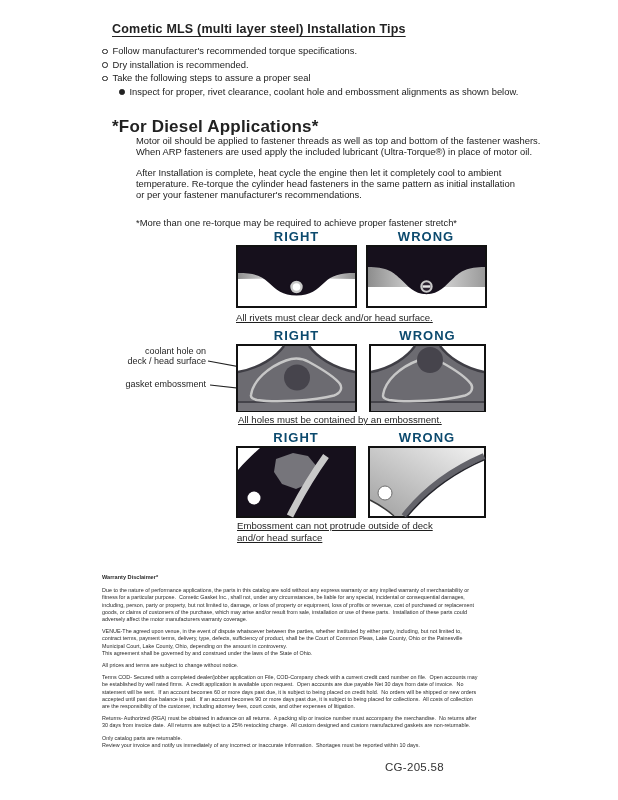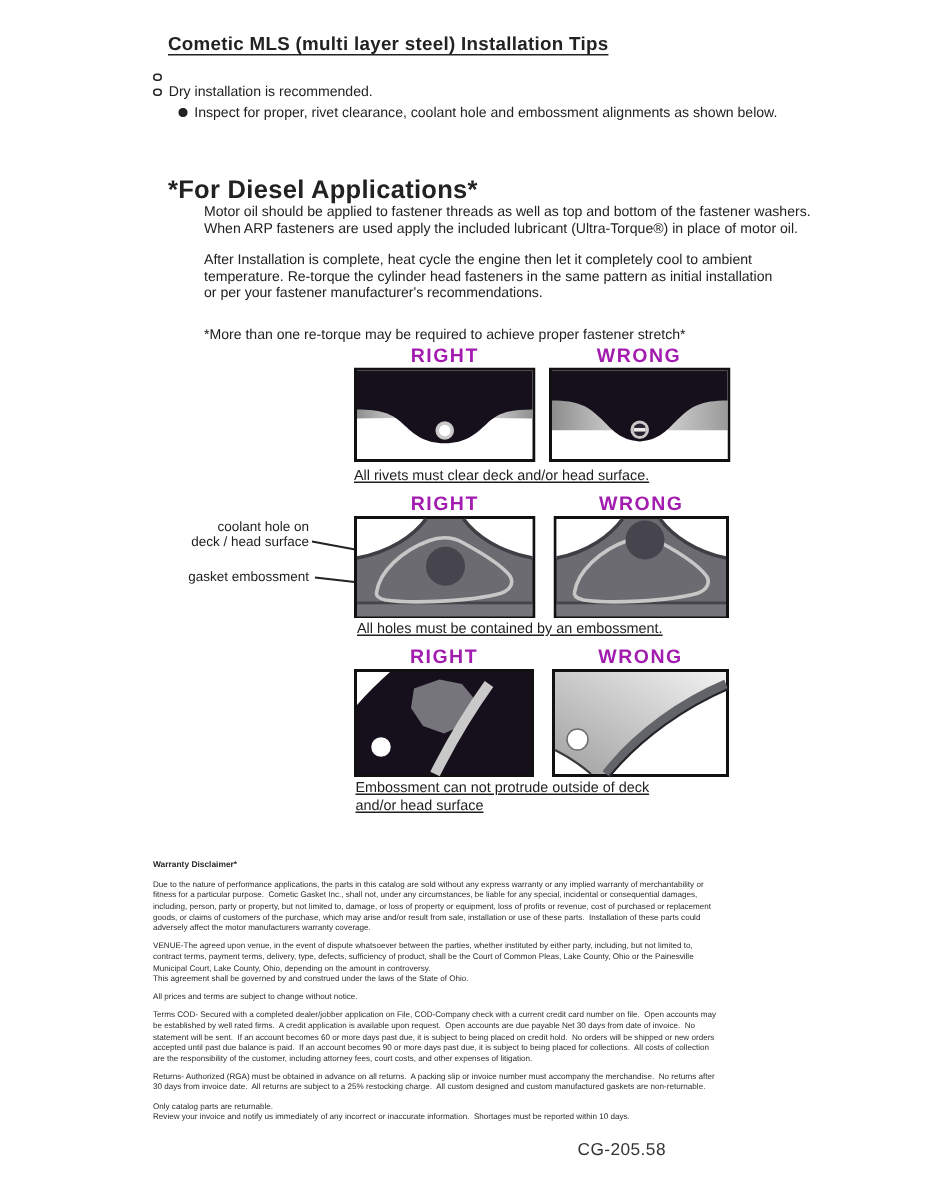--- a/index.html
+++ b/index.html
@@ -17,43 +17,48 @@
   .tips{left:101px;top:44px;font-size:9.4px;line-height:13.5px;}
   .tip-row{display:flex;align-items:flex-start;}
   .tip-row .marker{
     width:3.5px;height:3.5px;border:1px solid #222;border-radius:50%;
     margin:4.5px 5px 0 1px;flex:0 0 auto;background:#fff;
   }
   .tip-row.sub{margin-left:17px;}
   .tip-row.sub .marker{background:#222;}
   .diesel-heading{left:112px;top:117px;font-size:17px;font-weight:bold;letter-spacing:.2px;}
   .body-par{font-size:9.4px;line-height:11px;margin-left:24px;}
-  .rw-label{font-size:13px;font-weight:bold;letter-spacing:1px;text-align:center;color:#a21caf;}
+  .rw-label{font-size:13px;font-weight:bold;letter-spacing:1px;text-align:center;color:#0c4a6e;}
   .caption{font-size:9.6px;line-height:11.5px;color:#1f1f1f;text-decoration:underline;}
   .panel{display:block;}
   .ann-label{font-size:9px;line-height:10px;text-align:right;white-space:pre;color:#1f1f1f;}
   .fineprint{left:102px;top:574px;width:480px;font-size:5.4px;line-height:7.2px;color:#2a2a2a;}
   .fineprint .fp-h{font-weight:bold;margin:0 0 6px 0;font-size:5.6px;}
   .fineprint p{margin:0 0 5px 0;white-space:pre;}
   .page-number{left:385px;top:761px;font-size:11.5px;color:#333;letter-spacing:.3px;}
   svg{display:block;}
   .leader{pointer-events:none;}
 </style>
 </head>
 <body>
 
 <div class="abs page-title">Cometic MLS (multi layer steel) Installation Tips</div>
 
 <div class="abs tips">
   <div class="tip-row">
     <span class="marker"></span>
+    <span>Follow manufacturer's recommended torque specifications.</span>
   </div>
   <div class="tip-row">
     <span class="marker"></span>
     <span>Dry installation is recommended.</span>
+  </div>
+  <div class="tip-row">
+    <span class="marker"></span>
+    <span>Take the following steps to assure a proper seal</span>
   </div>
   <div class="tip-row sub">
     <span class="marker"></span>
     <span>Inspect for proper, rivet clearance, coolant hole and embossment alignments as shown below.</span>
   </div>
 </div>
 
 <div class="abs diesel-heading">*For Diesel Applications*</div>
 <div class="abs body-par pre" style="left:112px;top:135px;">Motor oil should be applied to fastener threads as well as top and bottom of the fastener washers.
 When ARP fasteners are used apply the included lubricant (Ultra-Torque®) in place of motor oil.</div>

